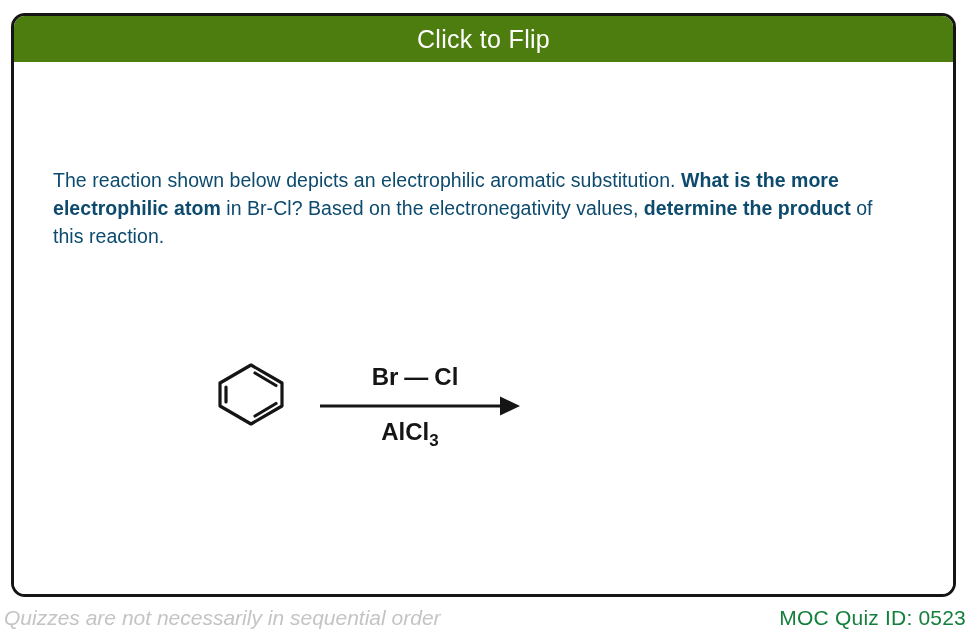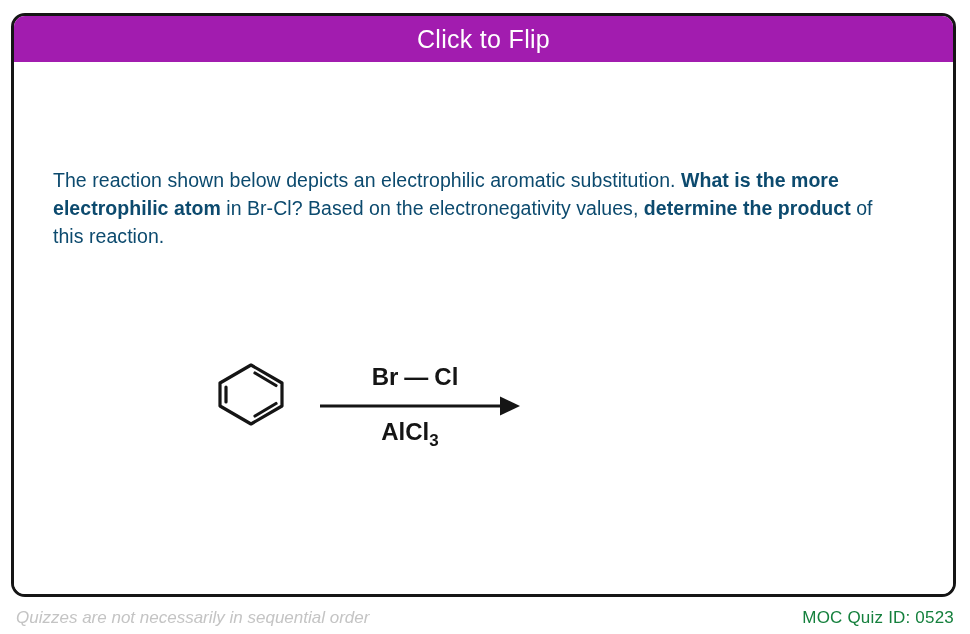--- a/index.html
+++ b/index.html
@@ -30,21 +30,21 @@
     overflow: hidden;
   }
 
   
   #card-header {
     position: absolute;
     left: 0;
     top: 0;
     width: 100%;
     height: 46px;
-    background: #a21caf;
+    background: #4d7c0f;
     display: flex;
     align-items: center;
     justify-content: center;
   }
   #card-header-title {
     color: #ffffff;
     font-size: 25px;
     font-weight: 400;
     letter-spacing: 0.3px;
     line-height: 1;
@@ -86,27 +86,27 @@
 
   .scheme-svg { display: block; }
 
   
   #card-footer {
     position: absolute;
     left: 0;
     right: 0;
     top: 601px;
     height: 33px;
-    padding: 0 16px;
+    padding: 0 4px;
     box-sizing: border-box;
     display: flex;
     align-items: center;
     justify-content: space-between;
     color: #c8c8c8;
-    font-size: 17px;
+    font-size: 21px;
   }
   #footer-note {
     font-style: italic;
     color: #c4c4c4;
   }
   #footer-quiz-id {
     color: #15803d;
     letter-spacing: 0.2px;
   }
 </style>

